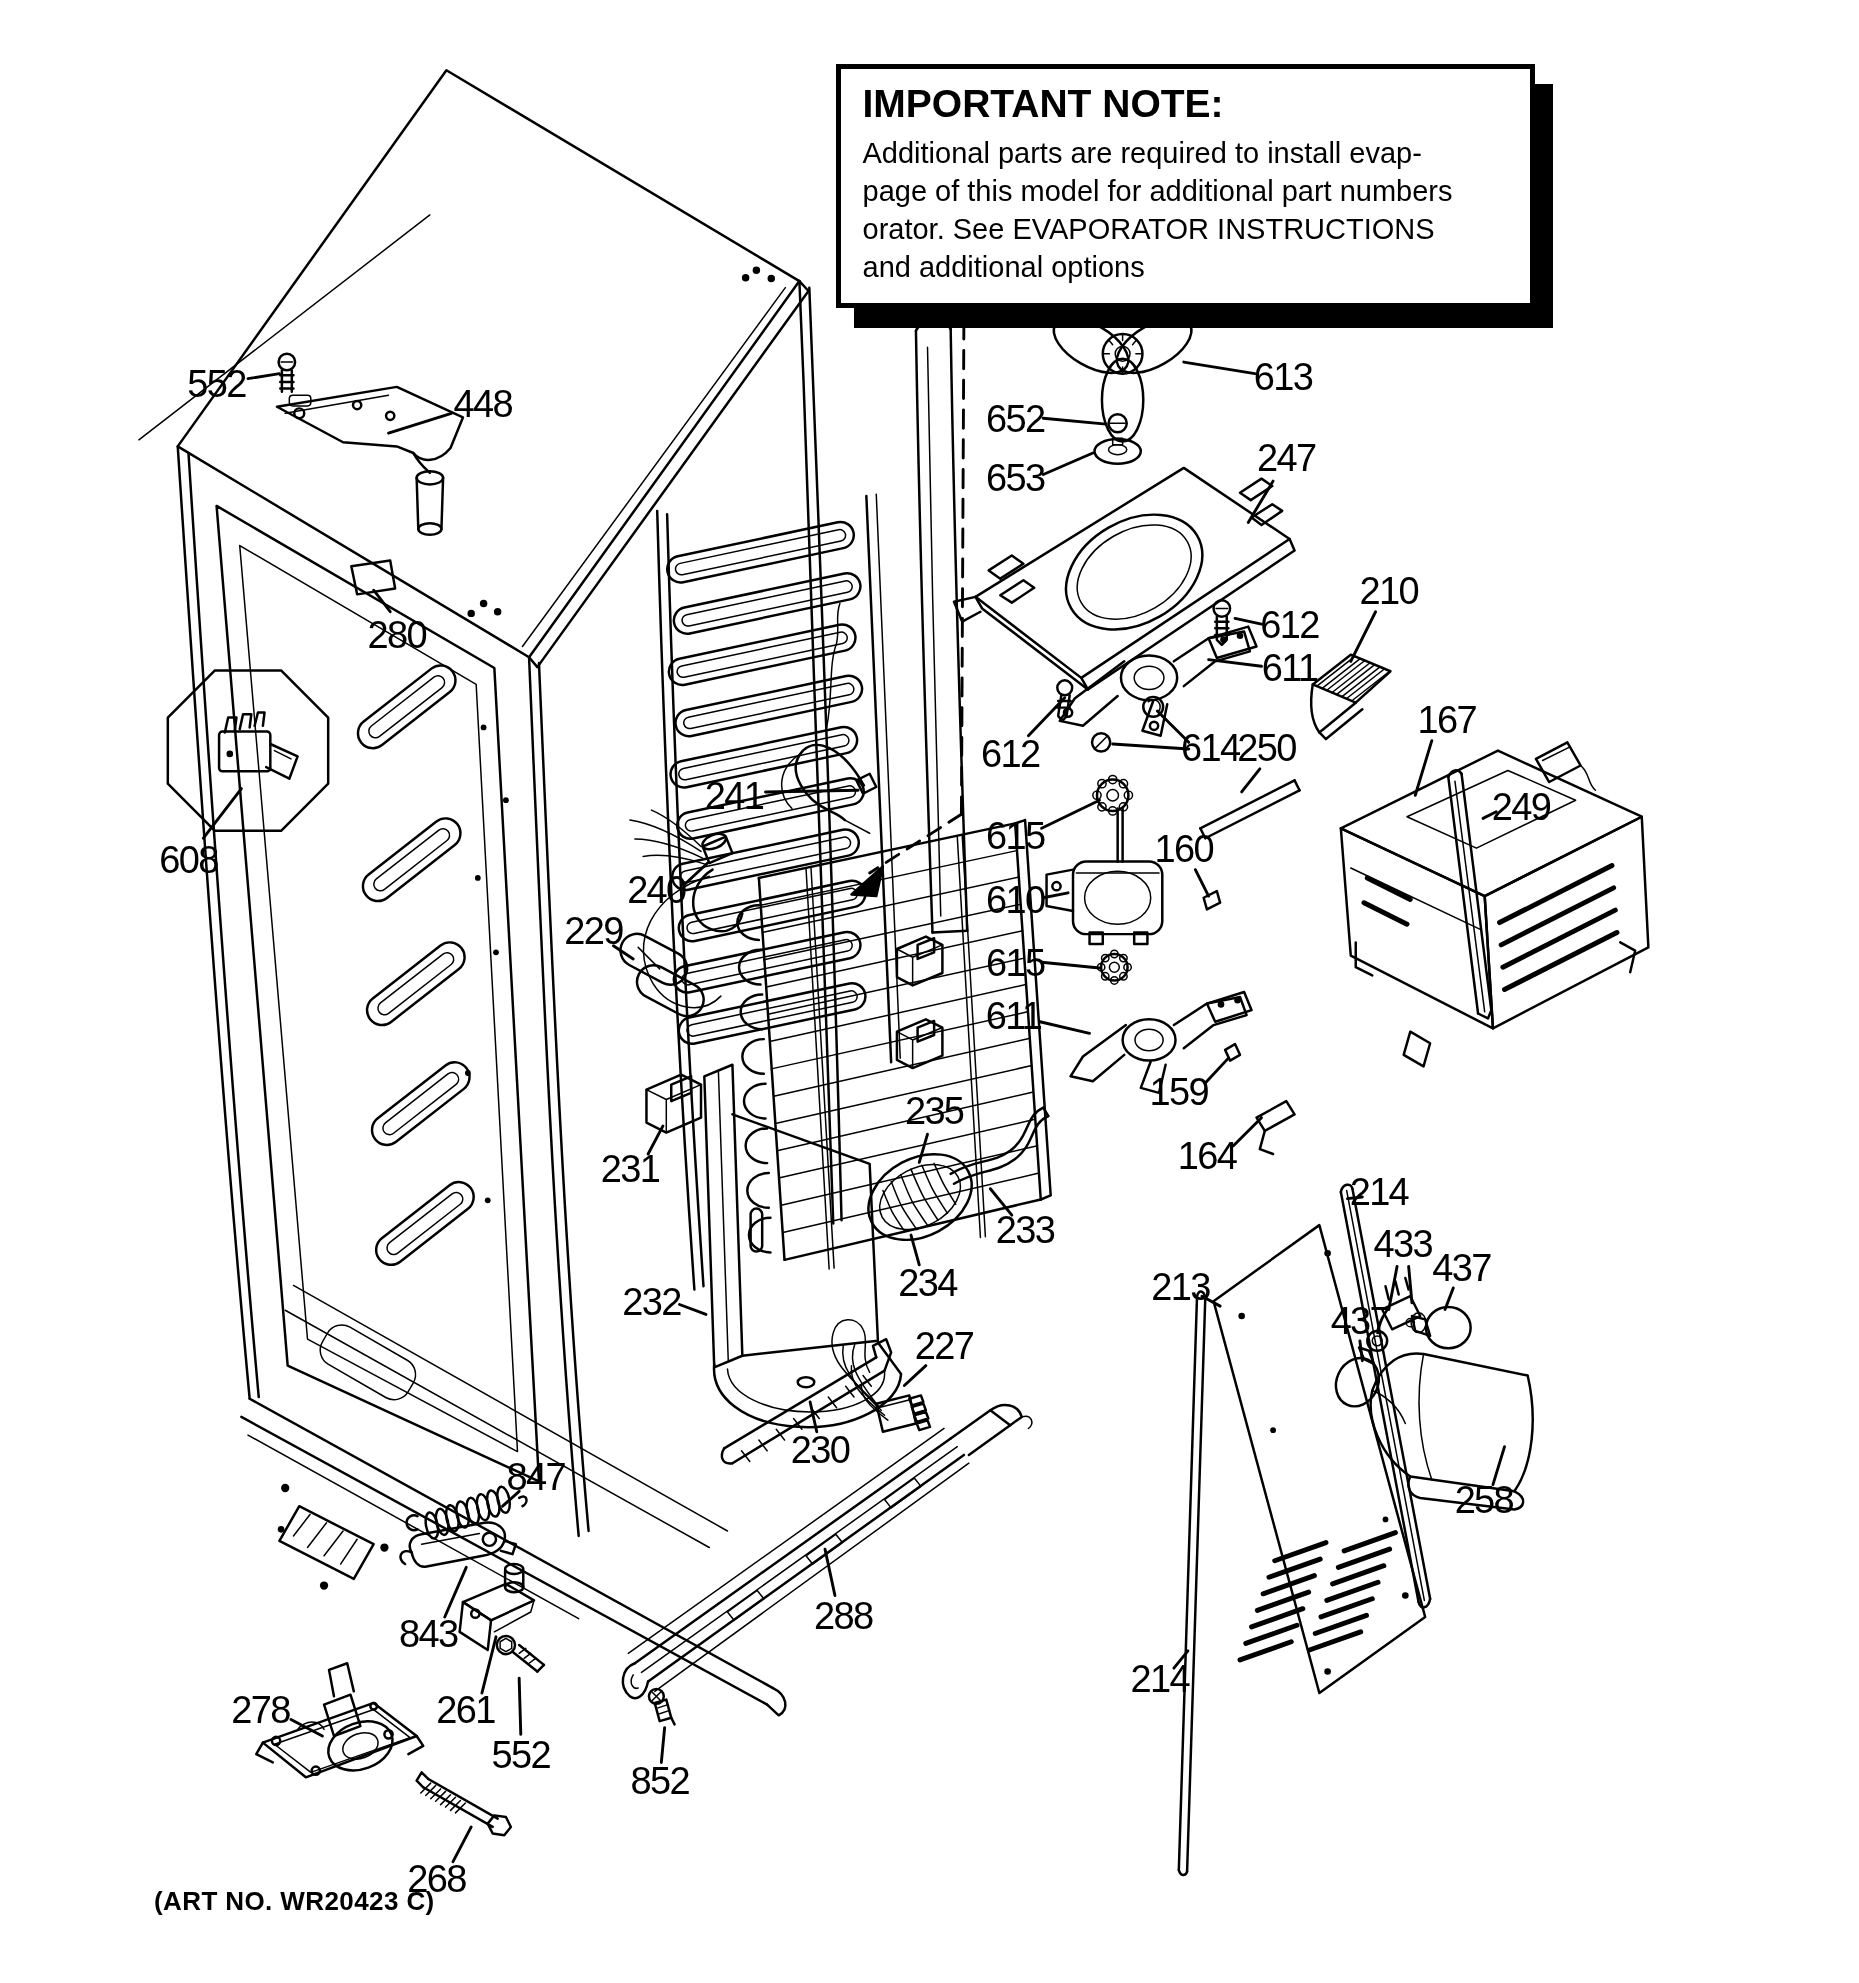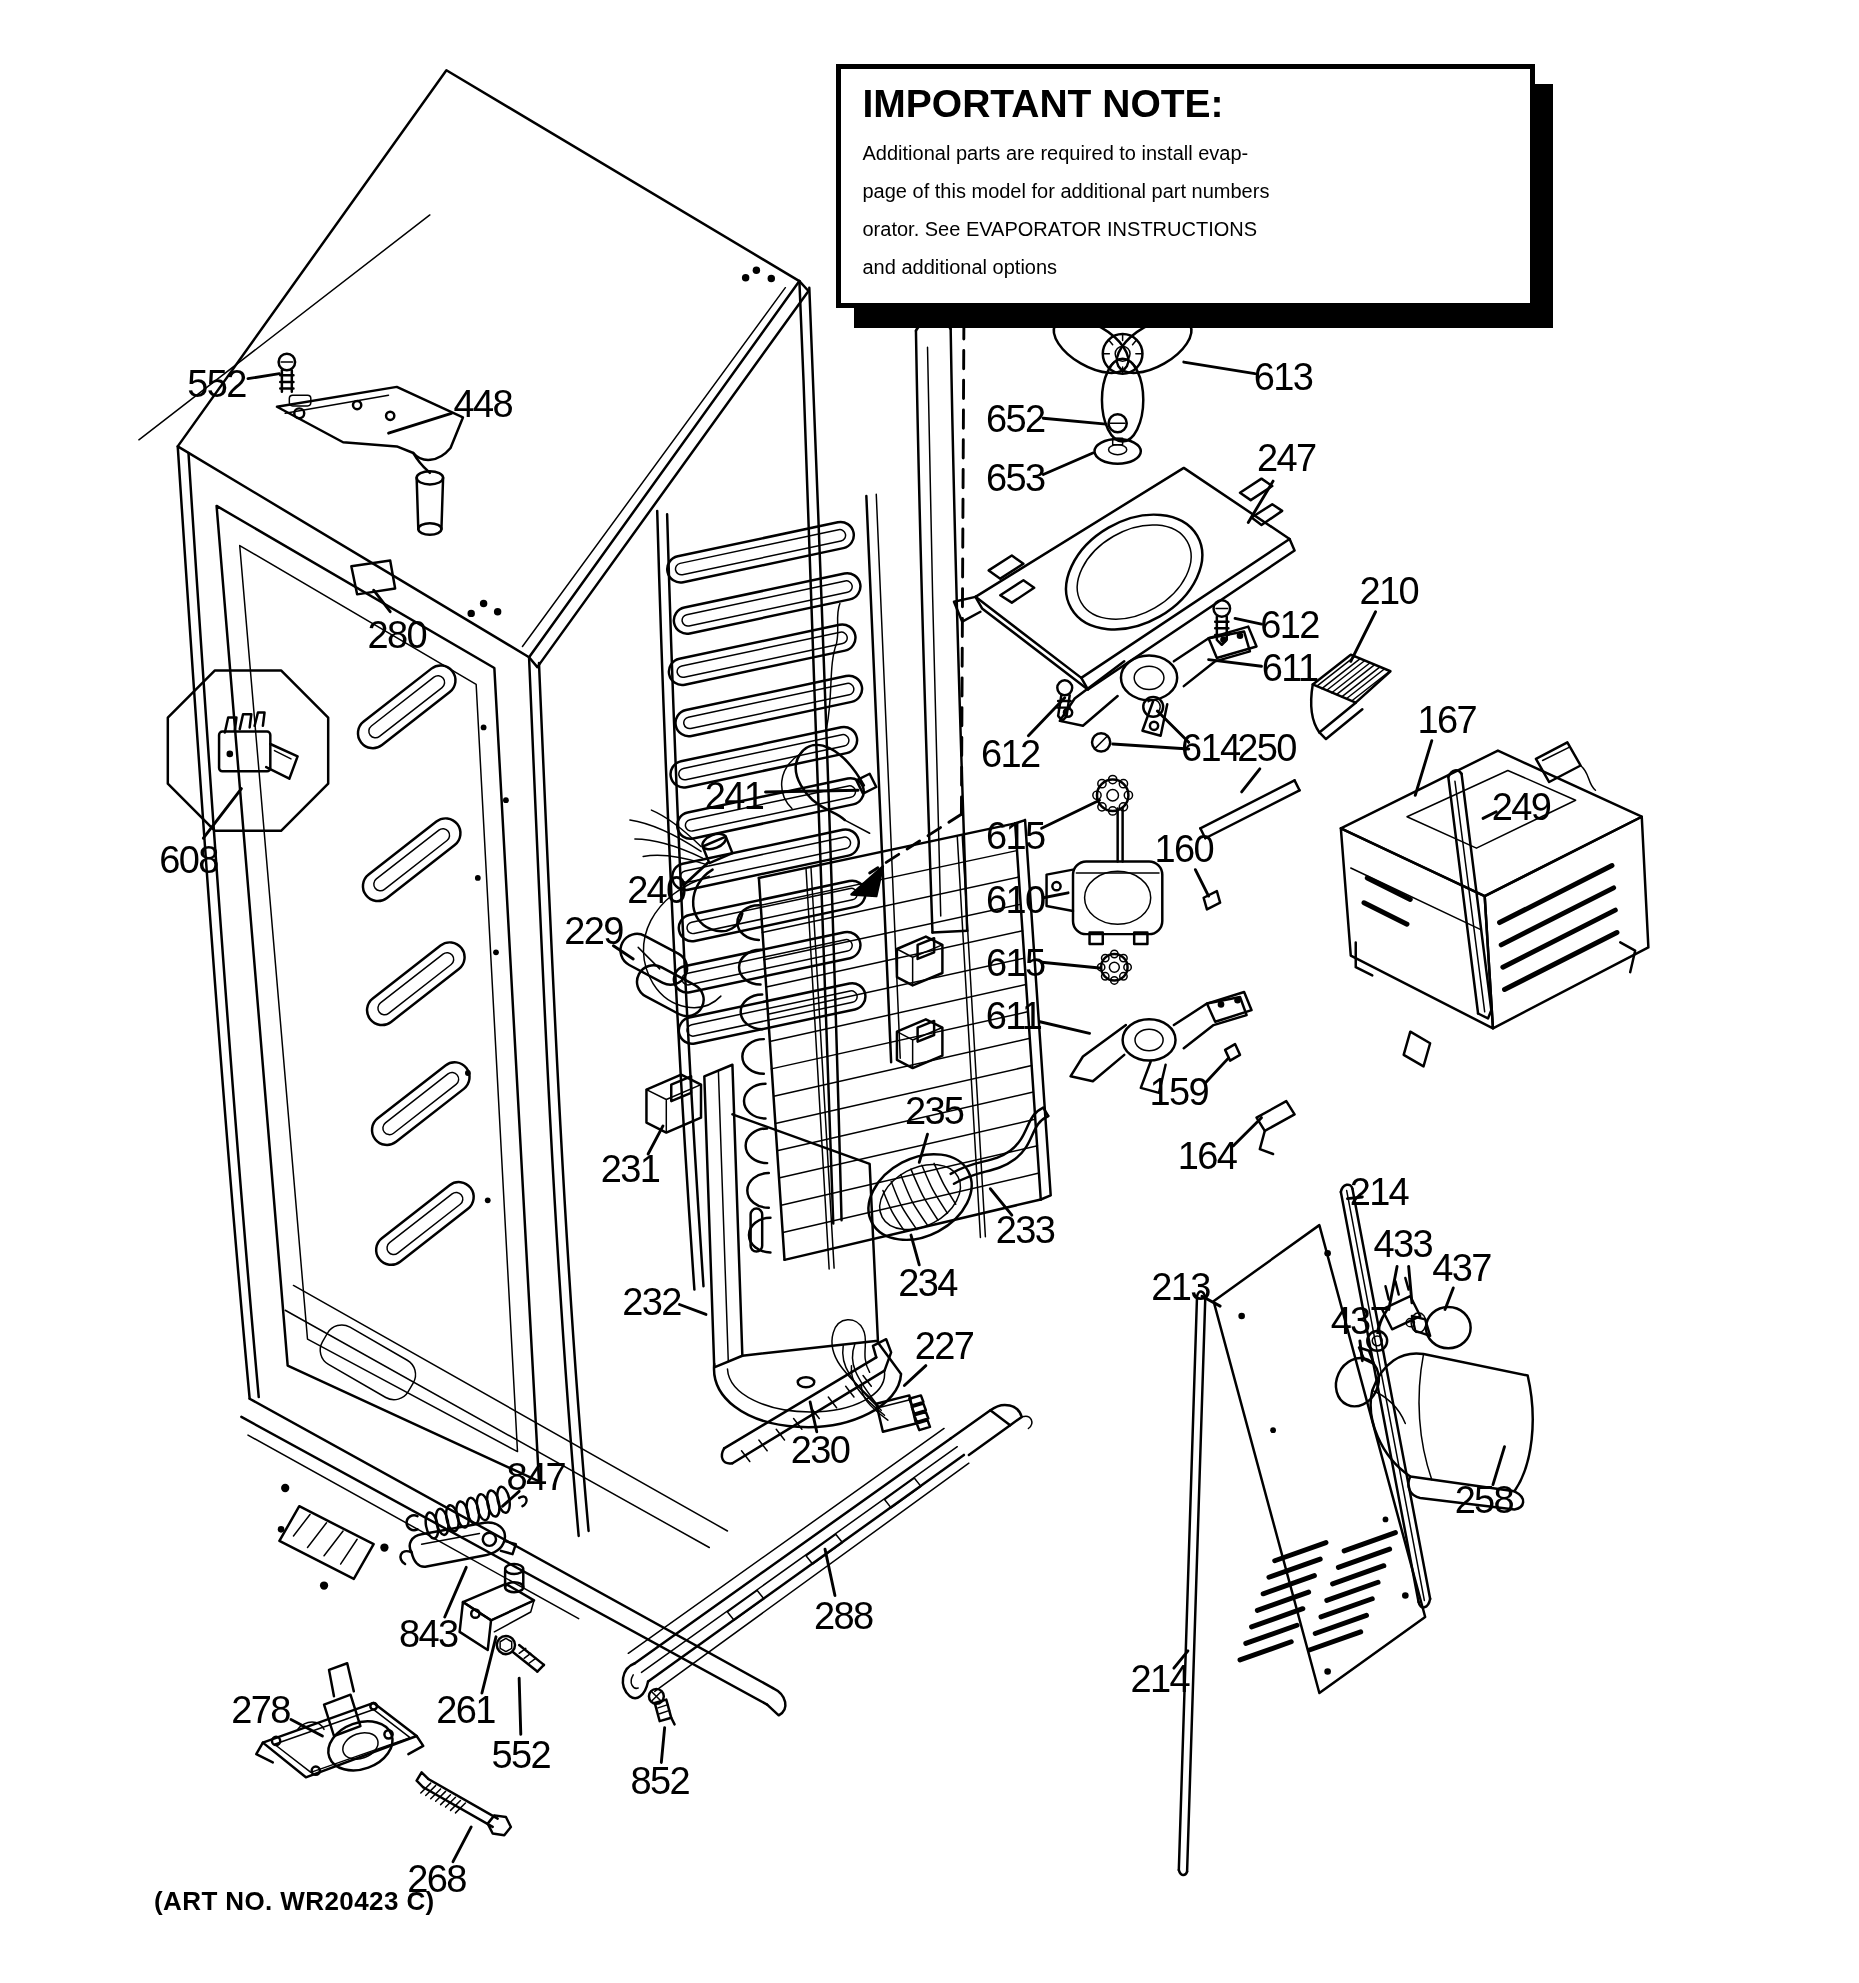--- a/index.html
+++ b/index.html
@@ -14,21 +14,21 @@
   .art .dash{stroke-dasharray:22 14;stroke-width:3.5;}
   .art .dash2{stroke-dasharray:18 12;stroke-width:3.5;}
   .art .solidfill{fill:#000;stroke:#000;}
   .leader{fill:none;stroke:#000;stroke-width:3.5;stroke-linecap:round;}
   .part-label{font-family:"Liberation Sans",sans-serif;font-size:46px;fill:#000;
       text-anchor:middle;dominant-baseline:middle;letter-spacing:-2px;}
   .notebox{position:absolute;left:816px;top:64px;width:699px;box-sizing:border-box;
       border:5px solid #000;background:#fff;box-shadow:18px 20px 0 #000;
       padding:13.2px 21.5px 16.5px 21.5px;margin-left:20px;}
   .nb-title{font-size:39px;font-weight:bold;letter-spacing:0px;margin-bottom:8.3px;}
-  .nb-line{font-size:20px;line-height:38px;}
+  .nb-line{font-size:29px;line-height:38px;}
   .artno{position:absolute;left:154px;top:1886px;font-size:26px;font-weight:bold;letter-spacing:0.4px;}
 </style>
 </head>
 <body>
 
 <div class="stage">
 
 <svg class="diagram" width="1860" height="1984" viewBox="0 0 2250 2400">
 
   <g class="art">

